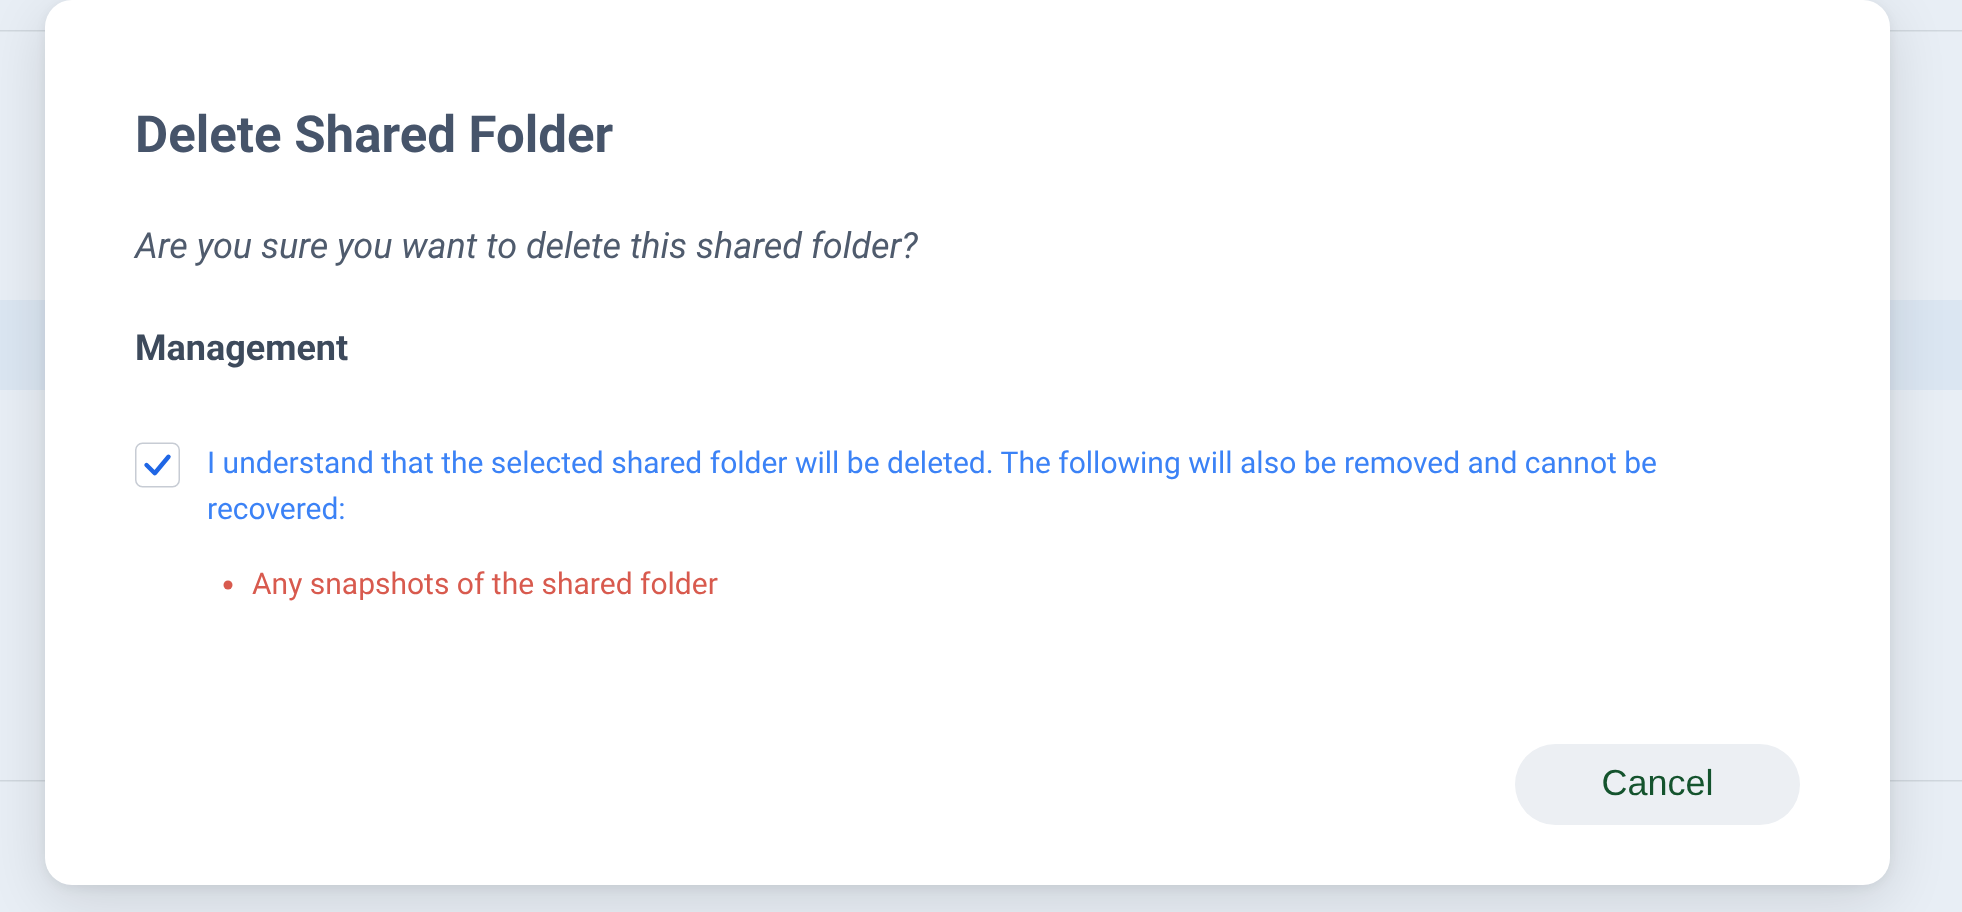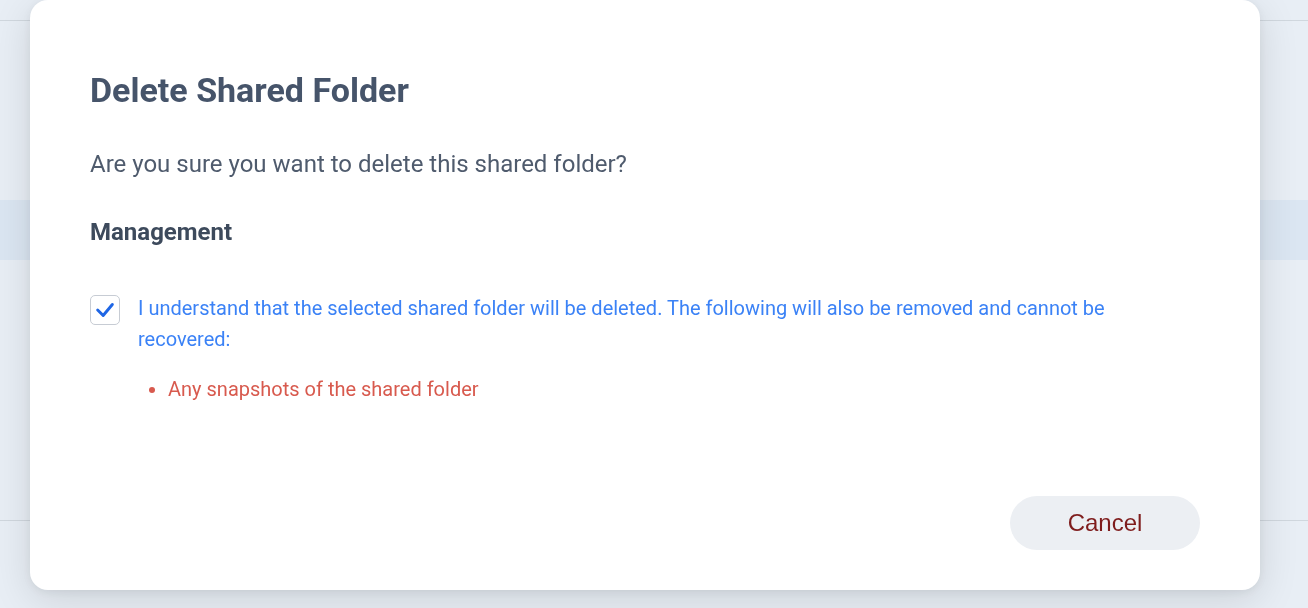--- a/index.html
+++ b/index.html
@@ -46,20 +46,21 @@
     .modal-title {
       font-size: 34px;
       font-weight: 700;
       color: #46546a;
       margin-bottom: 40px;
     }
     .modal-prompt {
       font-size: 24px;
       color: #4f5b6d;
       margin-bottom: 40px;
+      font-style: italic;
     }
     .section-heading {
       font-size: 24px;
       font-weight: 700;
       color: #3d4a5c;
       margin-bottom: 47px;
     }
     .ack-block {
       display: flex;
       align-items: flex-start;
@@ -116,21 +117,21 @@
       font-size: 24px;
       border: none;
       cursor: pointer;
       display: flex;
       align-items: center;
       justify-content: center;
       padding: 0 30px;
     }
     .btn-cancel {
       background: #eceff3;
-      color: #7f1d1d;
+      color: #14532d;
     }
     .btn-delete {
       background: #cd4b3b;
       color: #ffffff;
       min-width: 240px;
     }
   </style>
 </head>
 <body>
 

